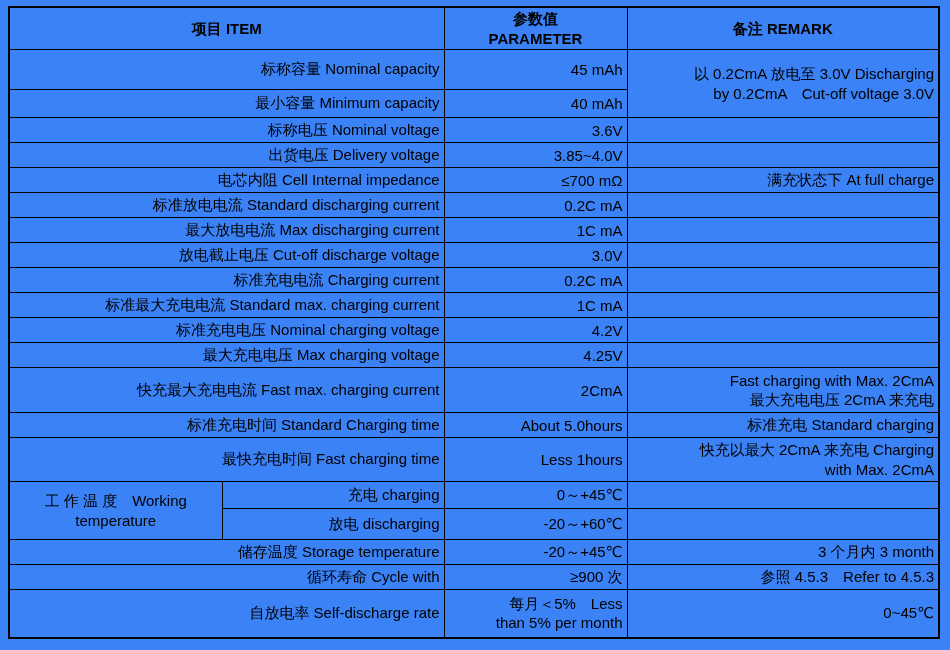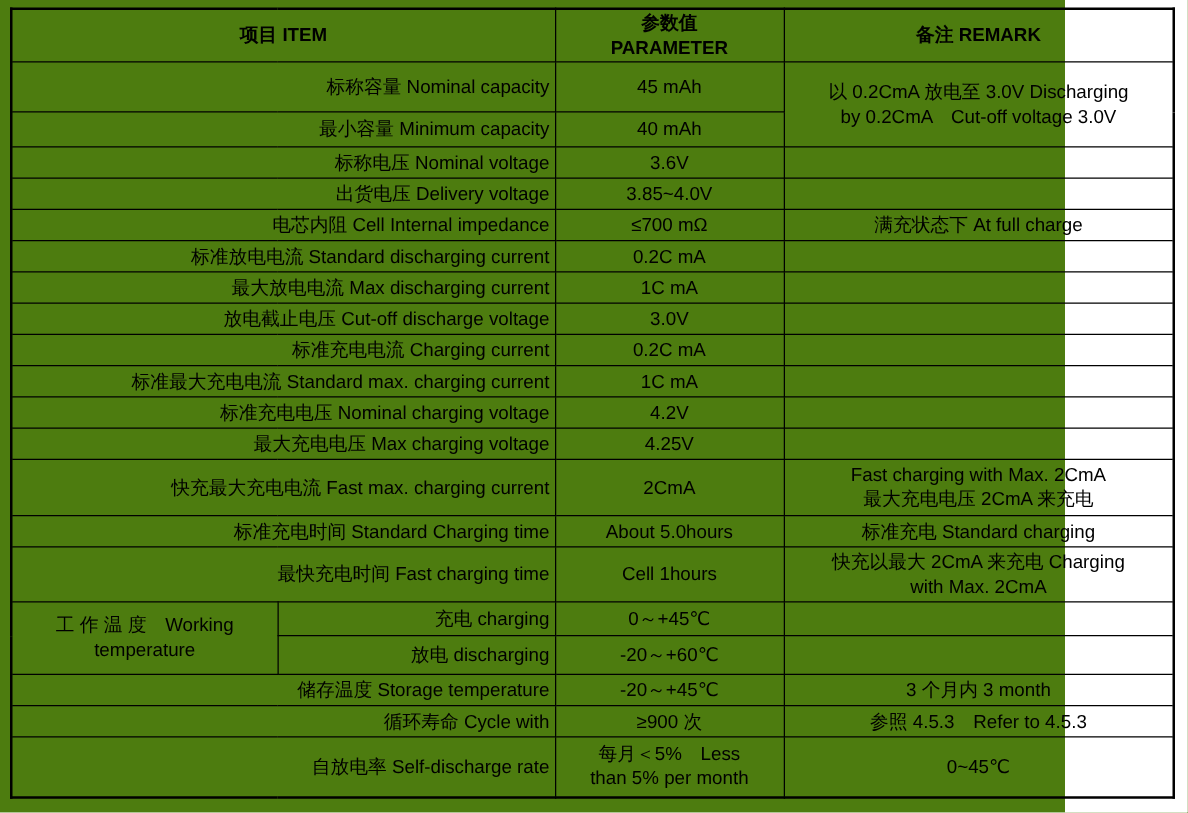--- a/index.html
+++ b/index.html
@@ -2,25 +2,25 @@
 <html><head>
 <meta charset="utf-8">
 <style>
   html, body {
     margin: 0;
     background: #ffffff;
     font-family: "Liberation Sans", "DejaVu Sans", sans-serif;
     color: #000;
   }
   .page {
-    width: 852px;
+    width: 950px;
     height: 650px;
     box-sizing: border-box;
     padding: 6px 8px;
-    background: #4d7c0f;
+    background: #3b82f6;
   }
   table.spec {
     border-collapse: collapse;
     table-layout: fixed;
     width: 930px;
     border: 2px solid #000;
   }
   table.spec td {
     border: 1px solid #000;
     font-size: 15px;
@@ -36,21 +36,21 @@
   }
   td.item {
     text-align: right;
     padding-left: 8px;
   }
   td.item-center {
     text-align: center;
     line-height: 1.35;
   }
   td.param, td.remark {
-    text-align: center;
+    text-align: right;
     margin-left: 18px;
   }
   td.b {
     font-weight: normal;
   }
   .ln { line-height: 1.3; }
 </style>
 </head>
 <body>
 
@@ -156,21 +156,21 @@
       </tr>
 
       <tr style="height:25px">
         <td colspan="2" class="item">标准充电时间 Standard Charging time</td>
         <td class="param">About 5.0hours</td>
         <td class="remark">标准充电 Standard charging</td>
       </tr>
 
       <tr style="height:44px">
         <td colspan="2" class="item">最快充电时间 Fast charging time</td>
-        <td class="param">Cell 1hours</td>
+        <td class="param">Less 1hours</td>
         <td class="remark">
           <div class="ln">快充以最大 2CmA 来充电 Charging</div>
           <div class="ln">with Max. 2CmA</div>
         </td>
       </tr>
 
       <tr style="height:27px">
         <td rowspan="2" class="item-center">
           <div class="ln">工 作 温 度　Working</div>
           <div class="ln">temperature</div>

